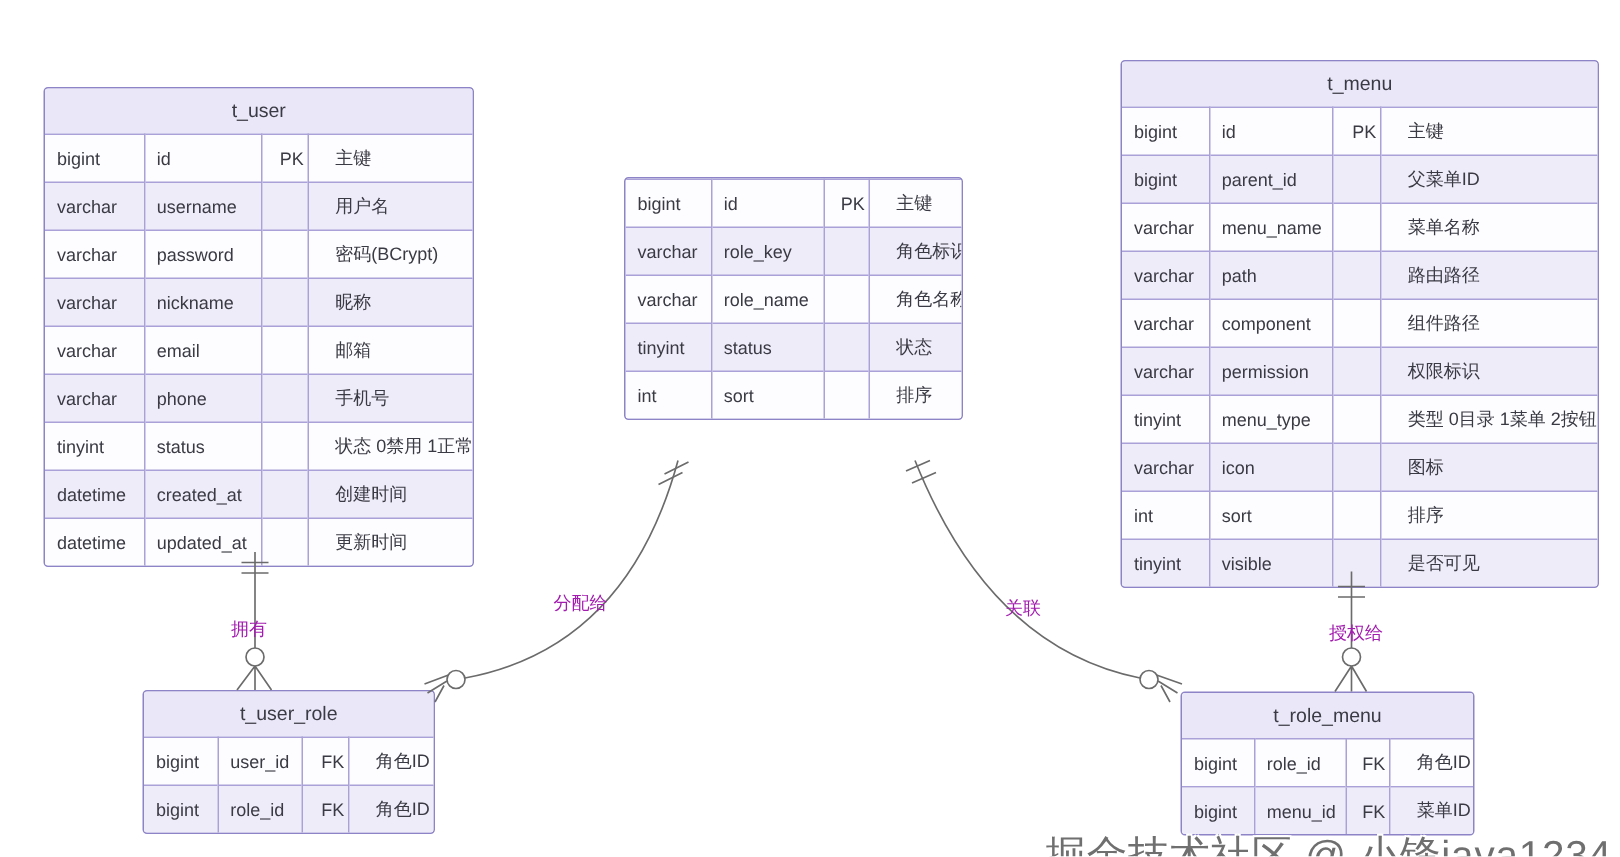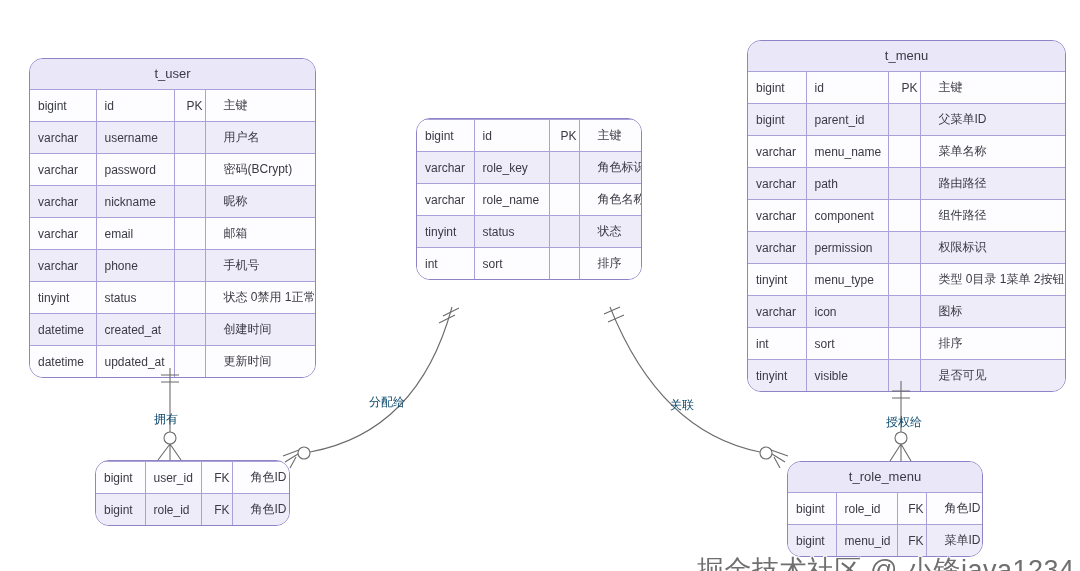--- a/index.html
+++ b/index.html
@@ -1,39 +1,39 @@
 <!DOCTYPE html>
 <html><head>
 <meta charset="utf-8">
 <style>
   html,body{margin:0;padding:0;background:#ffffff;}
   .canvas{
     position:relative;width:1080px;height:571px;background:#ffffff;overflow:hidden;
     font-family:"Liberation Sans","DejaVu Sans",sans-serif;color:#3a3a44;
   }
   .etable{
-    position:absolute;border:1px solid #8d84c7;border-radius:14px;background:#fdfdff;
+    position:absolute;border:1px solid #8d84c7;border-radius:3px;background:#fdfdff;
     z-index:1;overflow:hidden;
   }
   .etable .ttl{
     background:#eae7f8;height:30px;line-height:30px;text-align:center;
     font-size:13px;color:#3a3a44;
   }
   .etable table{border-collapse:collapse;table-layout:fixed;width:100%;font-size:12px;}
   .etable td{
     border-top:1px solid #a9a1d8;border-right:1px solid #a9a1d8;
     height:31px;padding:0 8px;white-space:nowrap;overflow:hidden;vertical-align:middle;
   }
   .etable td:last-child{border-right:none;}
   .etable tr:nth-child(odd) td{background:#fdfdff;}
   .etable tr:nth-child(even) td{background:#efecf9;}
   .etable td.c2{text-align:right;padding:0 2px;margin-left:44px;}
   .etable td.c3{padding:0 18px;}
   #svg-layer{position:absolute;left:0;top:0;z-index:2;pointer-events:none;}
-  .rel-label{position:absolute;z-index:3;font-size:12px;color:#0c4a6e;white-space:nowrap;}
+  .rel-label{position:absolute;z-index:3;font-size:12px;color:#a21caf;white-space:nowrap;}
   .watermark{
     position:absolute;left:697px;top:520px;z-index:10;font-size:27px;font-weight:400;
     color:#6f6f6f;letter-spacing:0.5px;white-space:nowrap;
     text-shadow:-1px -1px 0 #fff,1px -1px 0 #fff,-1px 1px 0 #fff,1px 1px 0 #fff,2px 2px 2px rgba(255,255,255,.9);
     margin-top:32px;
   }
   
   #tbl-t_user{left:29px;top:58px;width:285px;}
   #tbl-t_role{left:416px;top:118px;width:224px;}
   #tbl-t_menu{left:747px;top:40px;width:317px;}
@@ -224,20 +224,21 @@
             <td class="c0">tinyint</td>
             <td class="c1">visible</td>
             <td class="c2"></td>
             <td class="c3">是否可见</td>
           </tr>
         </tbody>
     </table>
   </div>
 
   <div class="etable" id="tbl-t_user_role">
+    <div class="ttl">t_user_role</div>
     <table>
       <colgroup>
           <col style="width:49px">
           <col style="width:56px">
           <col style="width:31px">
           <col style="width:57px">
         </colgroup>
       <tbody>
           <tr>
             <td class="c0">bigint</td>

